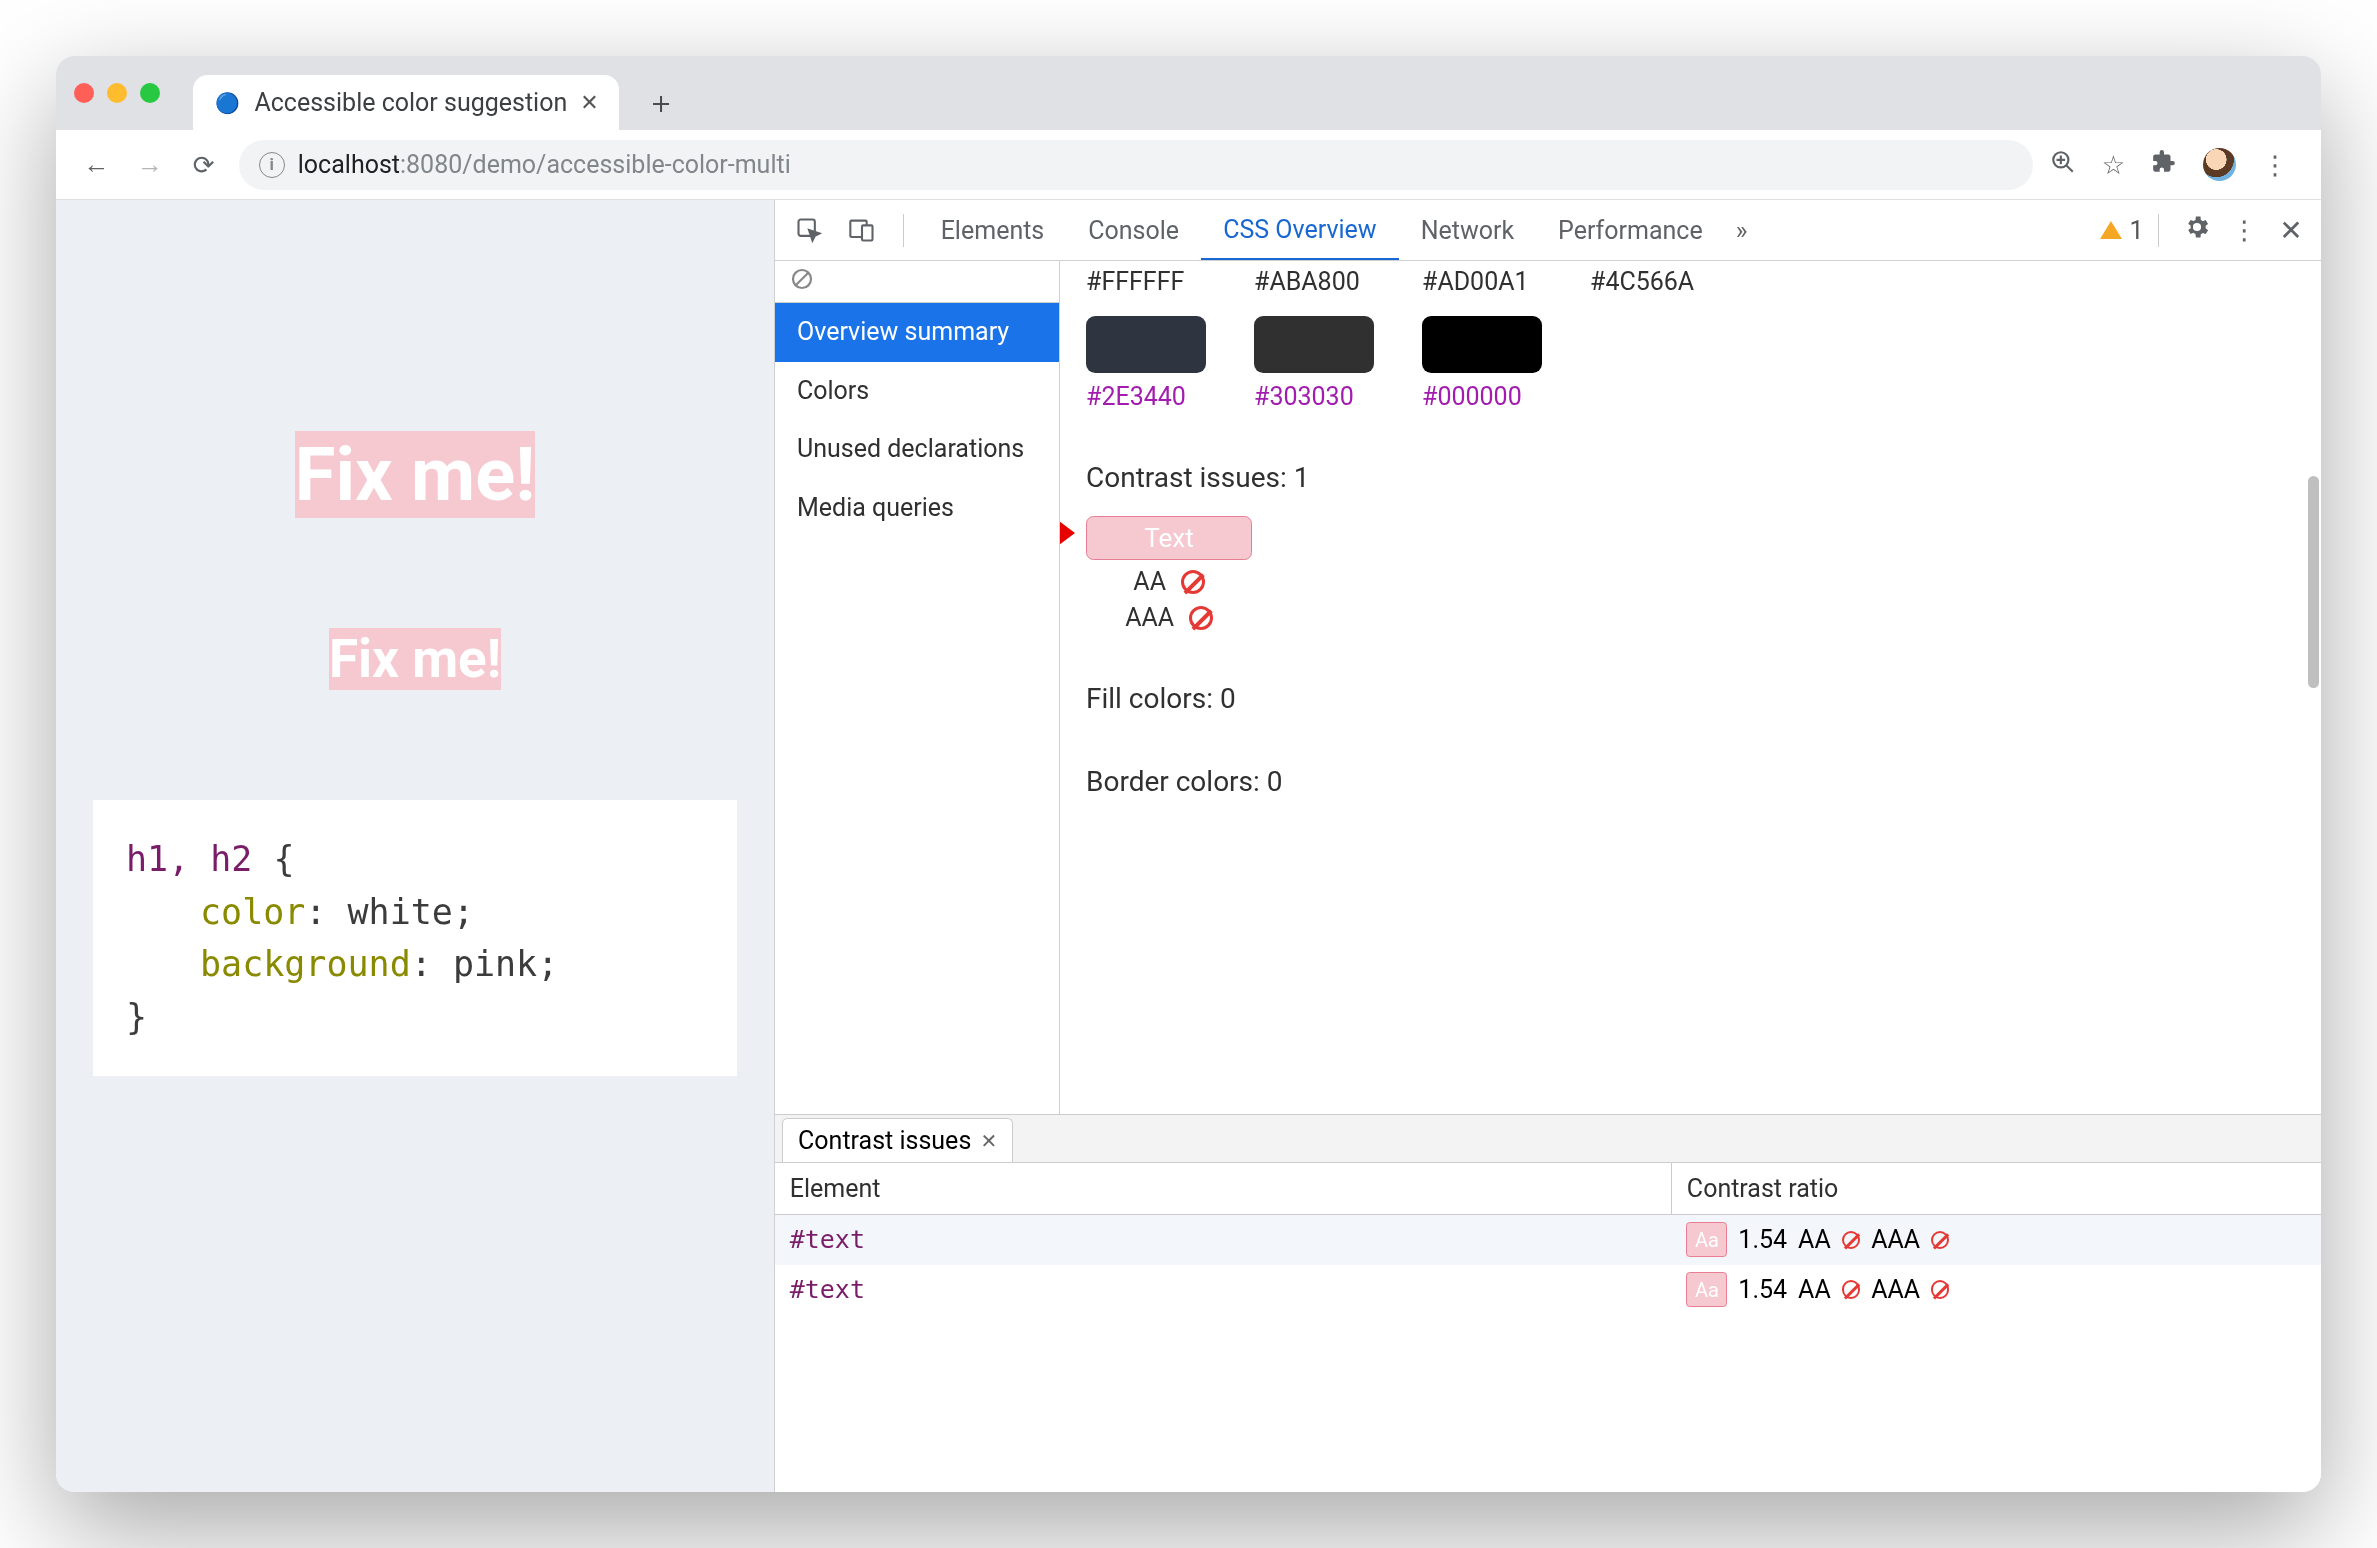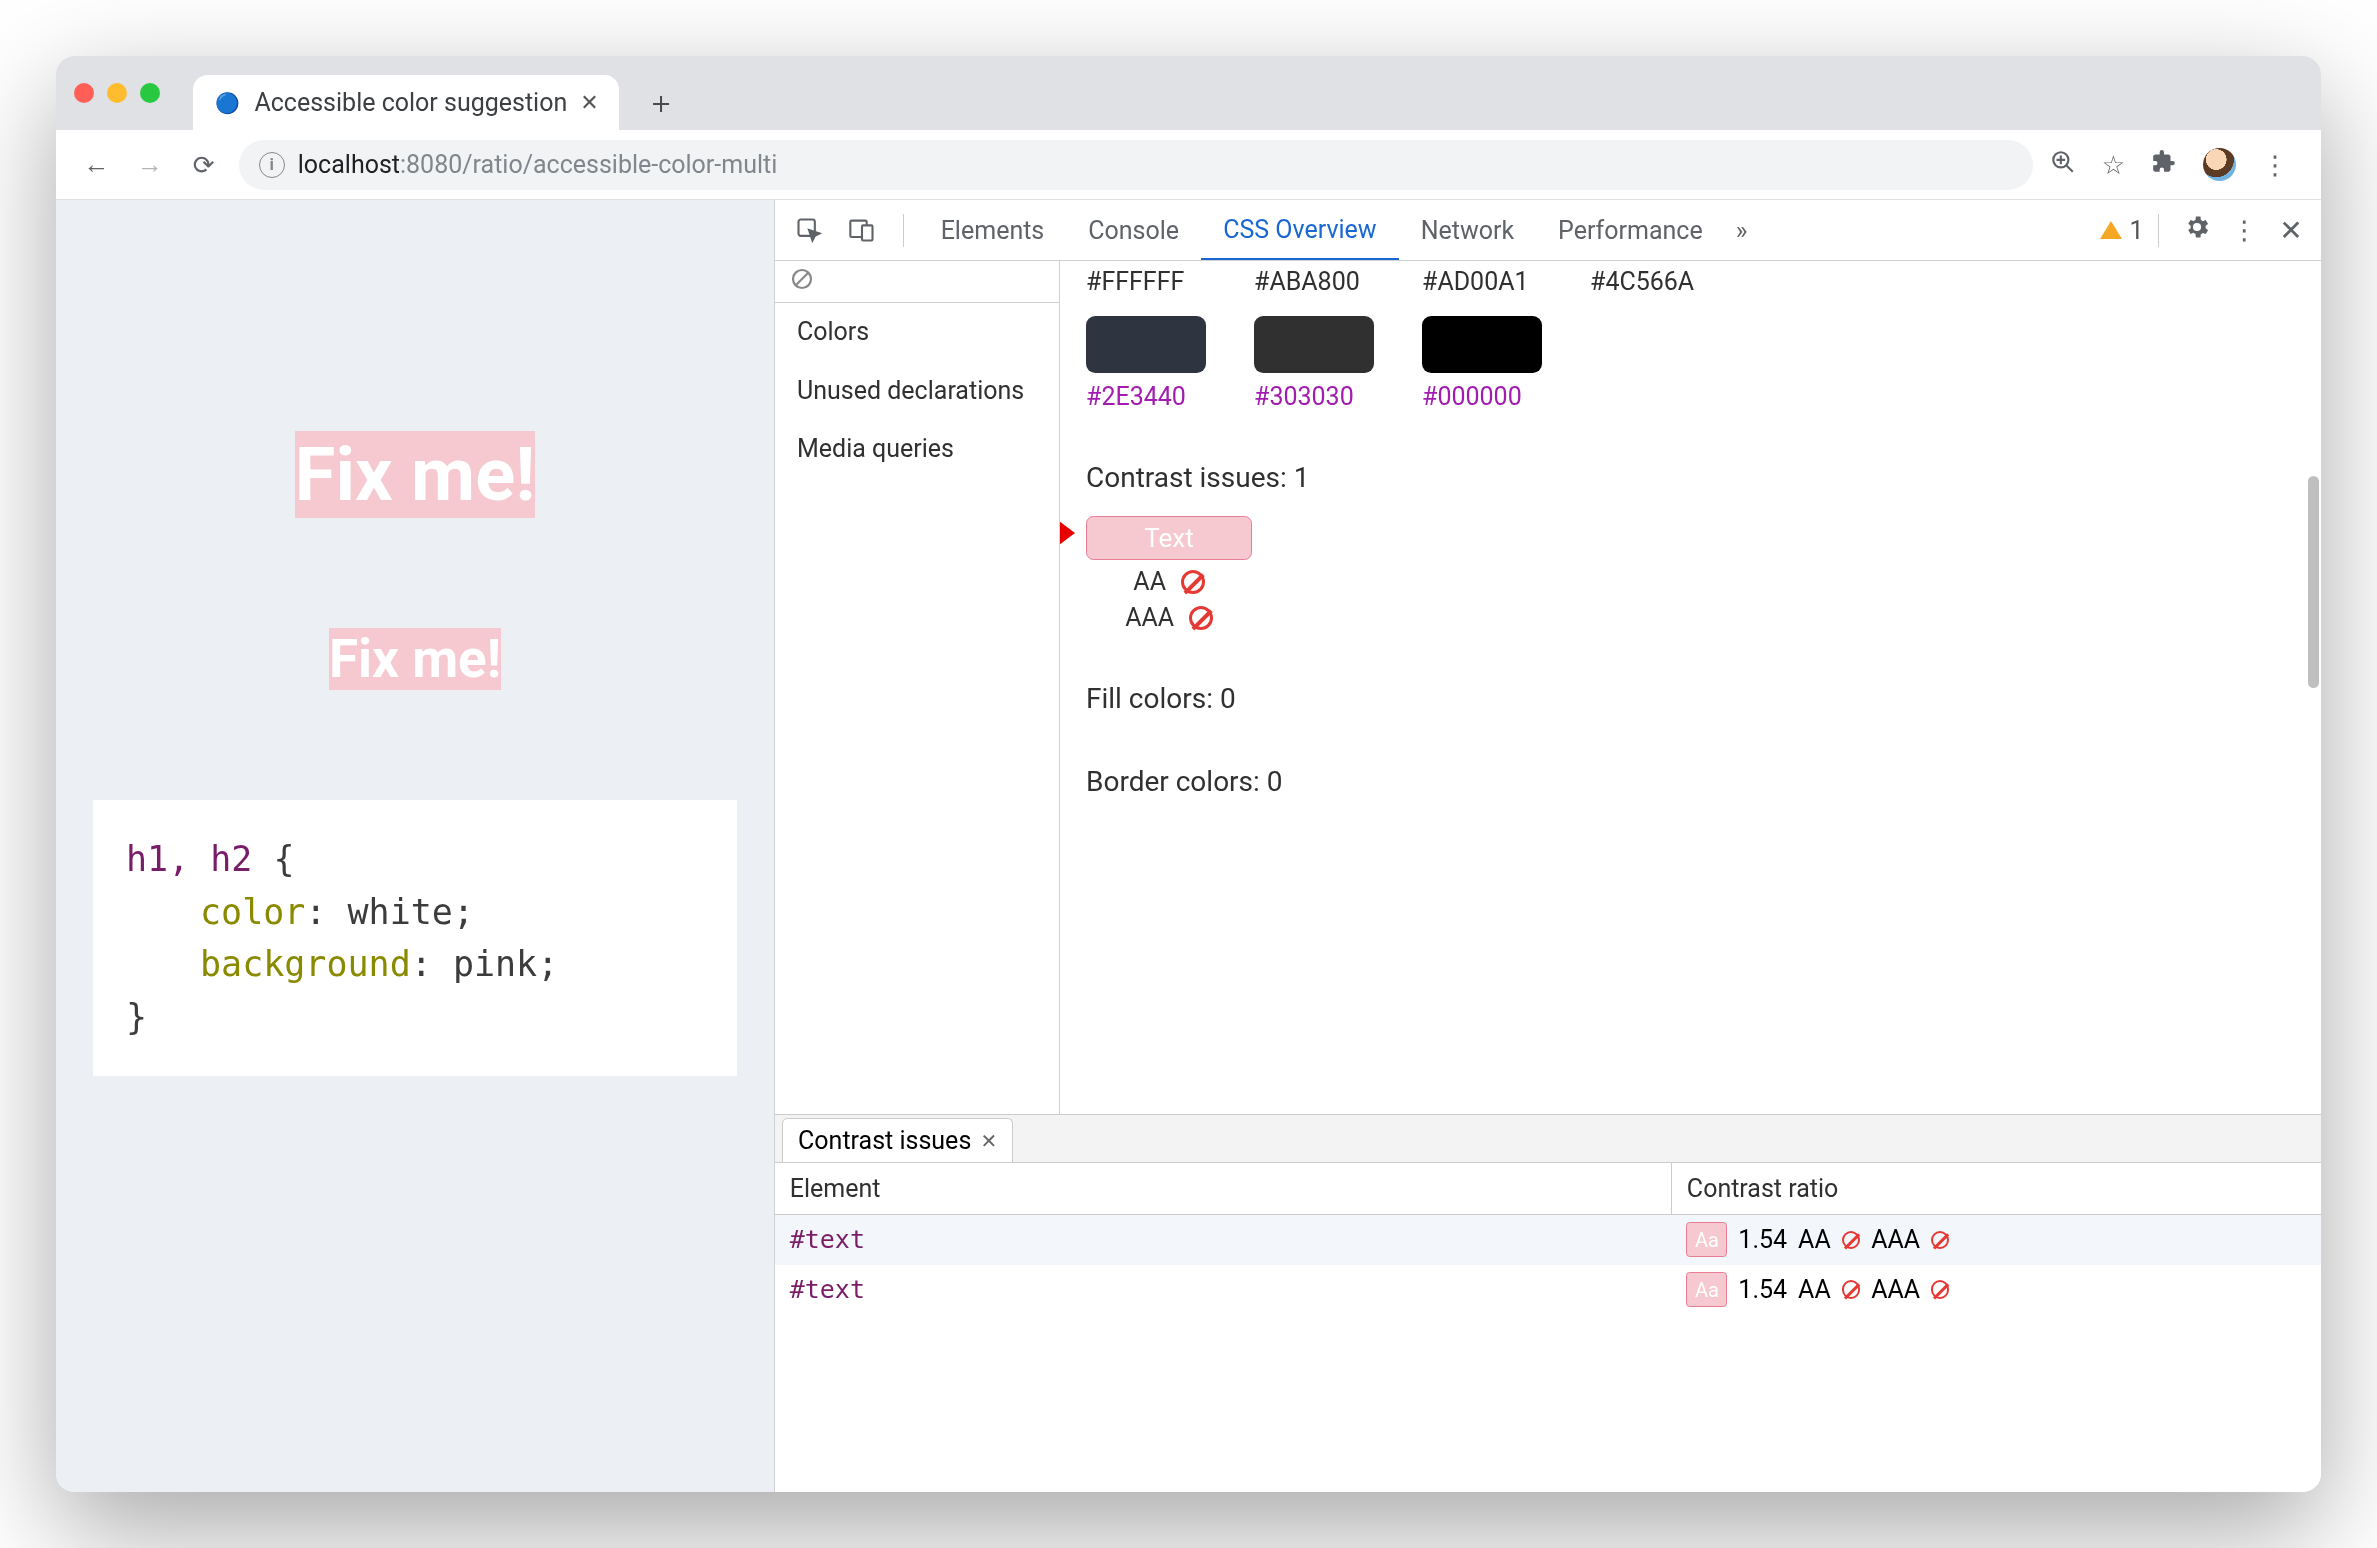--- a/index.html
+++ b/index.html
@@ -244,21 +244,21 @@
       <div class="new-tab-btn">＋</div>
     </div>
 
     <div class="addr-bar">
       <div class="nav-btn">←</div>
       <div class="nav-btn disabled">→</div>
       <div class="nav-btn">⟳</div>
       <div class="omnibox">
         <span class="info-icon">i</span>
         <span>
-          <span class="url-host">localhost</span><span class="url-path">:8080</span><span class="url-path">/ratio/accessible-color-multi</span>
+          <span class="url-host">localhost</span><span class="url-path">:8080</span><span class="url-path">/demo/accessible-color-multi</span>
         </span>
       </div>
       <div class="addr-right">
         <span>
           <svg viewBox="0 0 24 24" fill="none" stroke="#5f6368" stroke-width="2">
               <circle cx="10" cy="10" r="7"></circle>
               <line x1="15" y1="15" x2="21" y2="21"></line>
               <line x1="10" y1="6" x2="10" y2="14"></line>
               <line x1="6" y1="10" x2="14" y2="10"></line>
             </svg>
@@ -331,20 +331,21 @@
             <div class="dt-sidebar">
               <div class="clear-row">
                  <span>
                    <svg width="24" height="24" viewBox="0 0 24 24" fill="none" stroke="#888" stroke-width="2.2">
                       <circle cx="12" cy="12" r="9"></circle>
                       <line x1="6" y1="18" x2="18" y2="6"></line>
                     </svg>
                  </span>
               </div>
               <ul>
+                <li class="selected">Overview summary</li>
                 <li>Colors</li>
                 <li>Unused declarations</li>
                 <li>Media queries</li>
               </ul>
             </div>
 
             <div class="dt-main">
 
               <div class="partial-labels">
                 <span>#FFFFFF</span>

